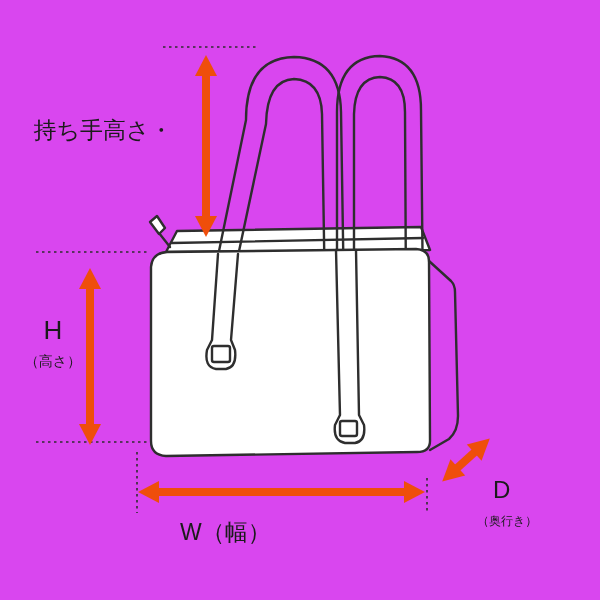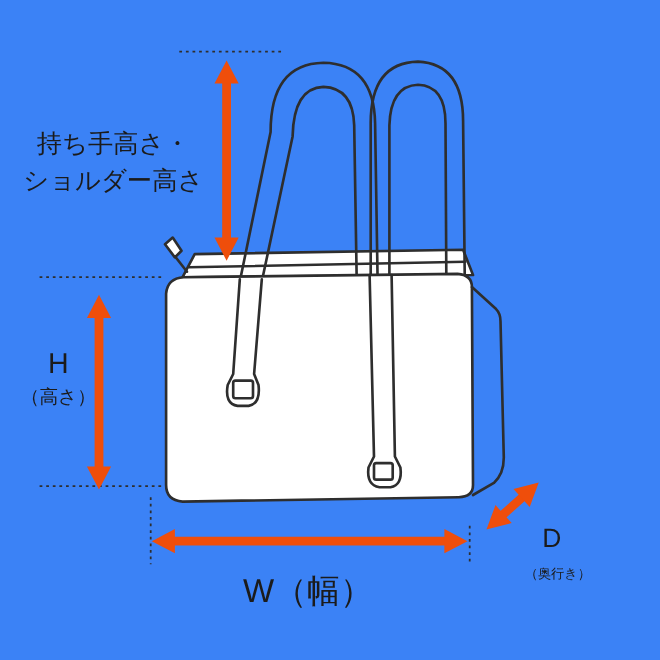--- a/index.html
+++ b/index.html
@@ -1,28 +1,28 @@
 <!DOCTYPE html>
 <html><head>
 <meta charset="utf-8">
 <style>
   * { margin:0; padding:0; box-sizing:border-box; }
   html, body { background:#ffffff; }
   body { font-family:"Liberation Sans","DejaVu Sans",sans-serif; color:#1b1b1b; }
-  .stage { position:relative; width:600px; height:600px; background:#3b82f6; overflow:hidden; }
+  .stage { position:relative; width:600px; height:600px; background:#d946ef; overflow:hidden; }
   .scene { position:absolute; left:0; top:0; }
   .arrow-shaft { stroke-width:8; }
   .dotted { stroke-width:1.6; stroke-dasharray:2.5 3.5; }
   .label { position:absolute; }
   .label .line { display:block; }
   .label-handle { left:10px; top:113px; width:186px; text-align:center; font-size:23px; line-height:34px; }
   .label-h { left:2px; top:314px; width:102px; text-align:center; }
   .label-h .letter { display:block; font-size:26px; line-height:32px; }
-  .label-h .sub { display:block; font-size:17px; line-height:30px; }
-  .label-w { left:180px; top:517px; width:200px; text-align:center; font-size:30px; }
+  .label-h .sub { display:block; font-size:14px; line-height:30px; }
+  .label-w { left:180px; top:517px; width:200px; font-size:23px; }
   .label-d { left:477px; top:474px; width:120px; text-align:left; }
   .label-d .letter { display:block; font-size:24px; line-height:32px; margin-left:16px; }
   .label-d .sub { display:block; font-size:12px; line-height:30px; }
 </style>
 </head>
 <body>
 
 <div class="stage">
 
   <svg class="scene" width="600" height="600" viewBox="0 0 600 600">
@@ -76,21 +76,20 @@
 
     <g transform="translate(466,460) rotate(-42)">
       <line class="arrow-shaft" x1="-13" y1="0" x2="13" y2="0" stroke="#EF4E0B"></line>
       <polygon points="-32,0 -11,-11 -11,11" fill="#EF4E0B"></polygon>
       <polygon points="32,0 11,-11 11,11" fill="#EF4E0B"></polygon>
     </g>
   </svg>
 
   <div class="label label-handle">
     <span class="line">持ち手高さ・</span>
-    <span class="line">ショルダー高さ</span>
   </div>
 
   <div class="label label-h">
     <span class="letter">H</span>
     <span class="sub">（高さ）</span>
   </div>
 
   <div class="label label-w">W（幅）</div>
 
   <div class="label label-d">

